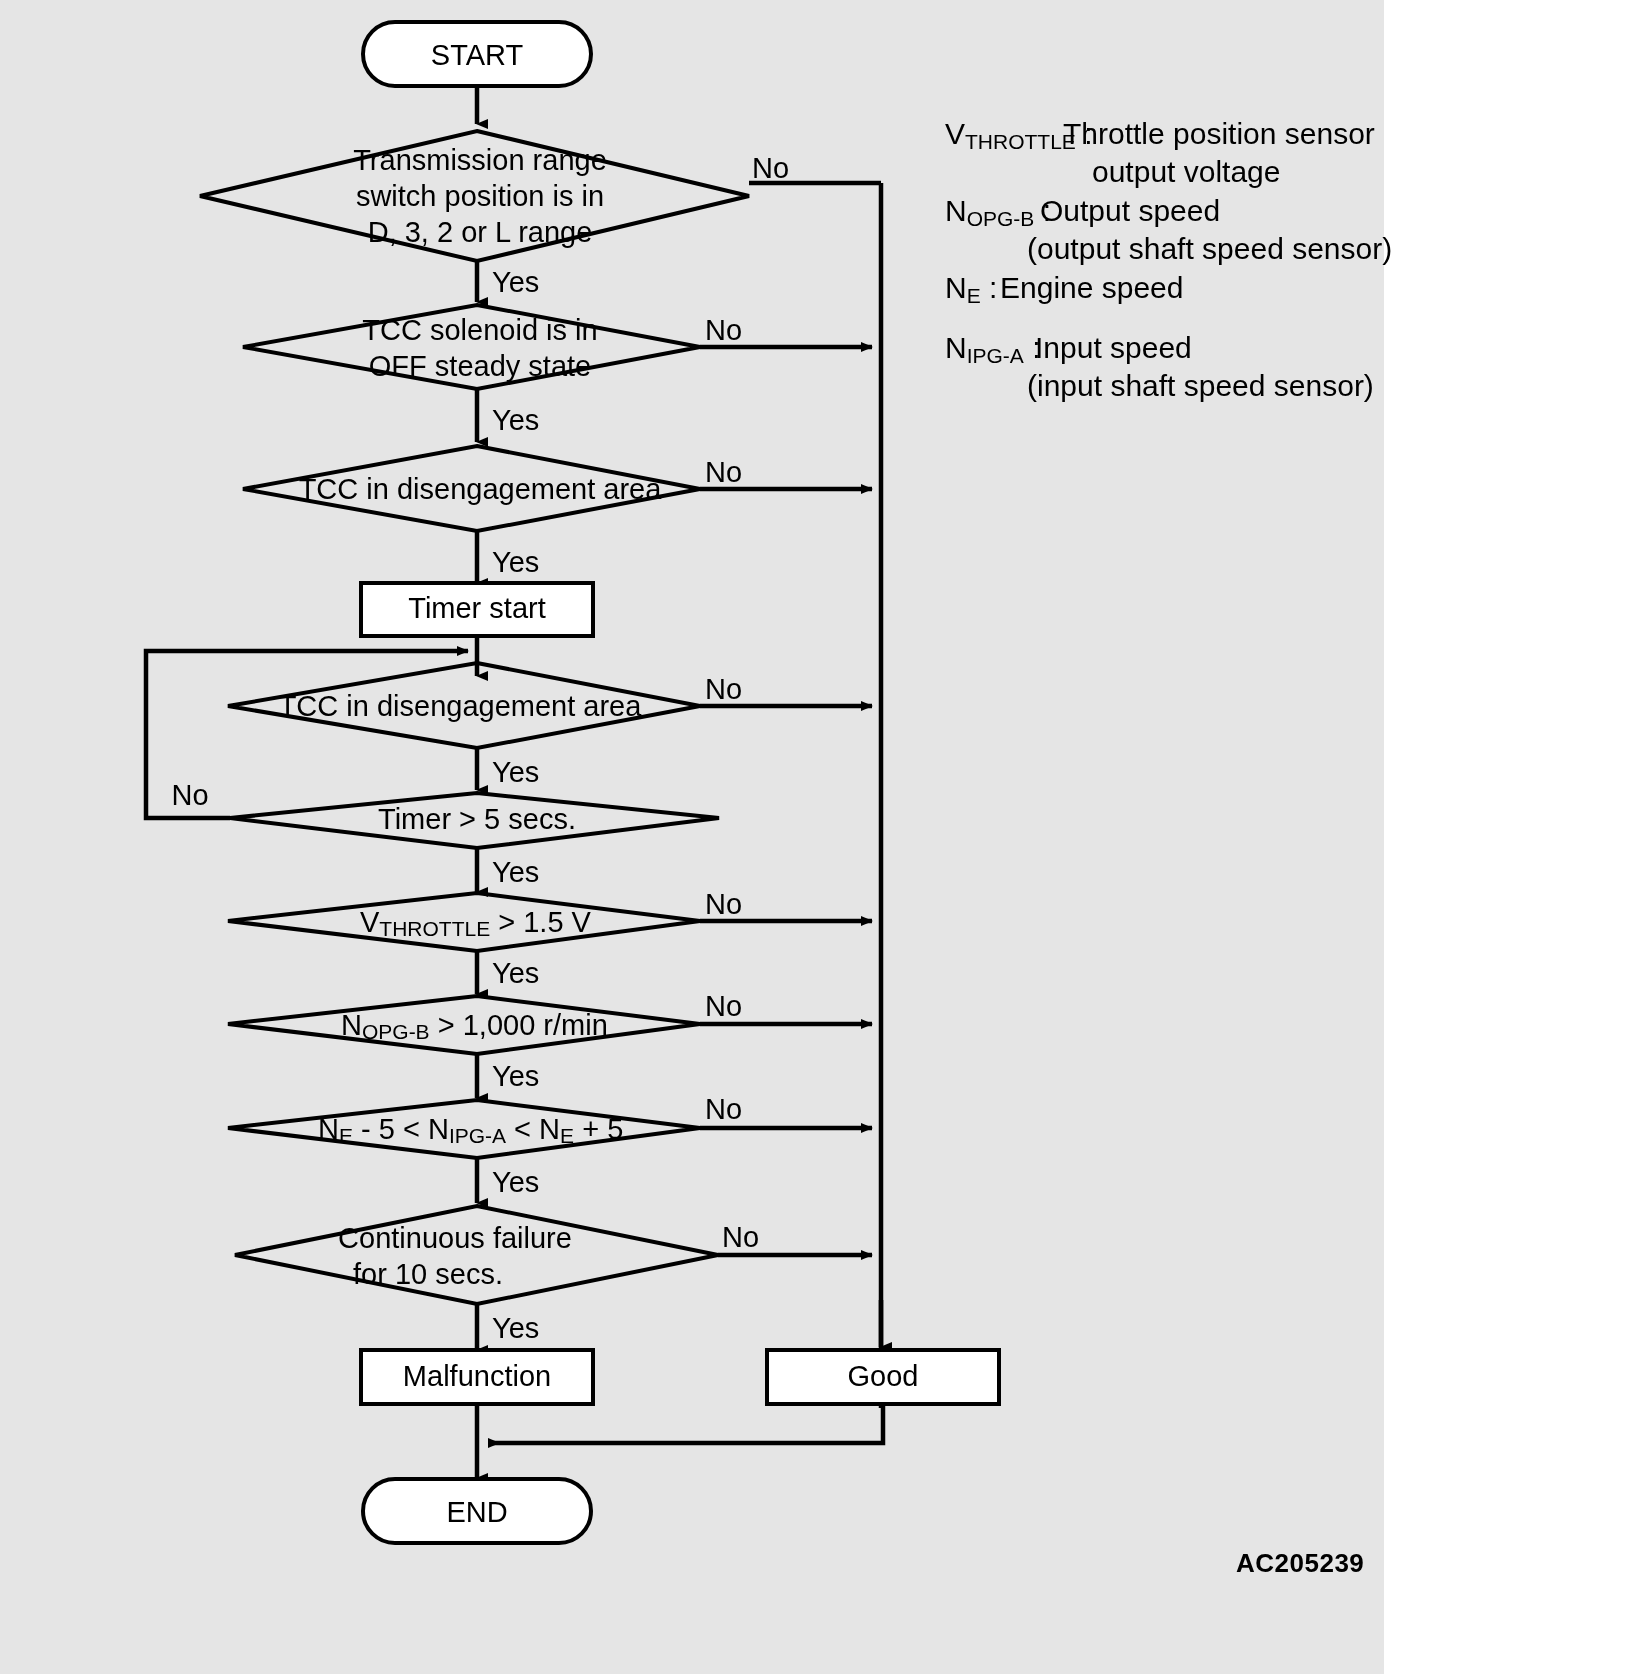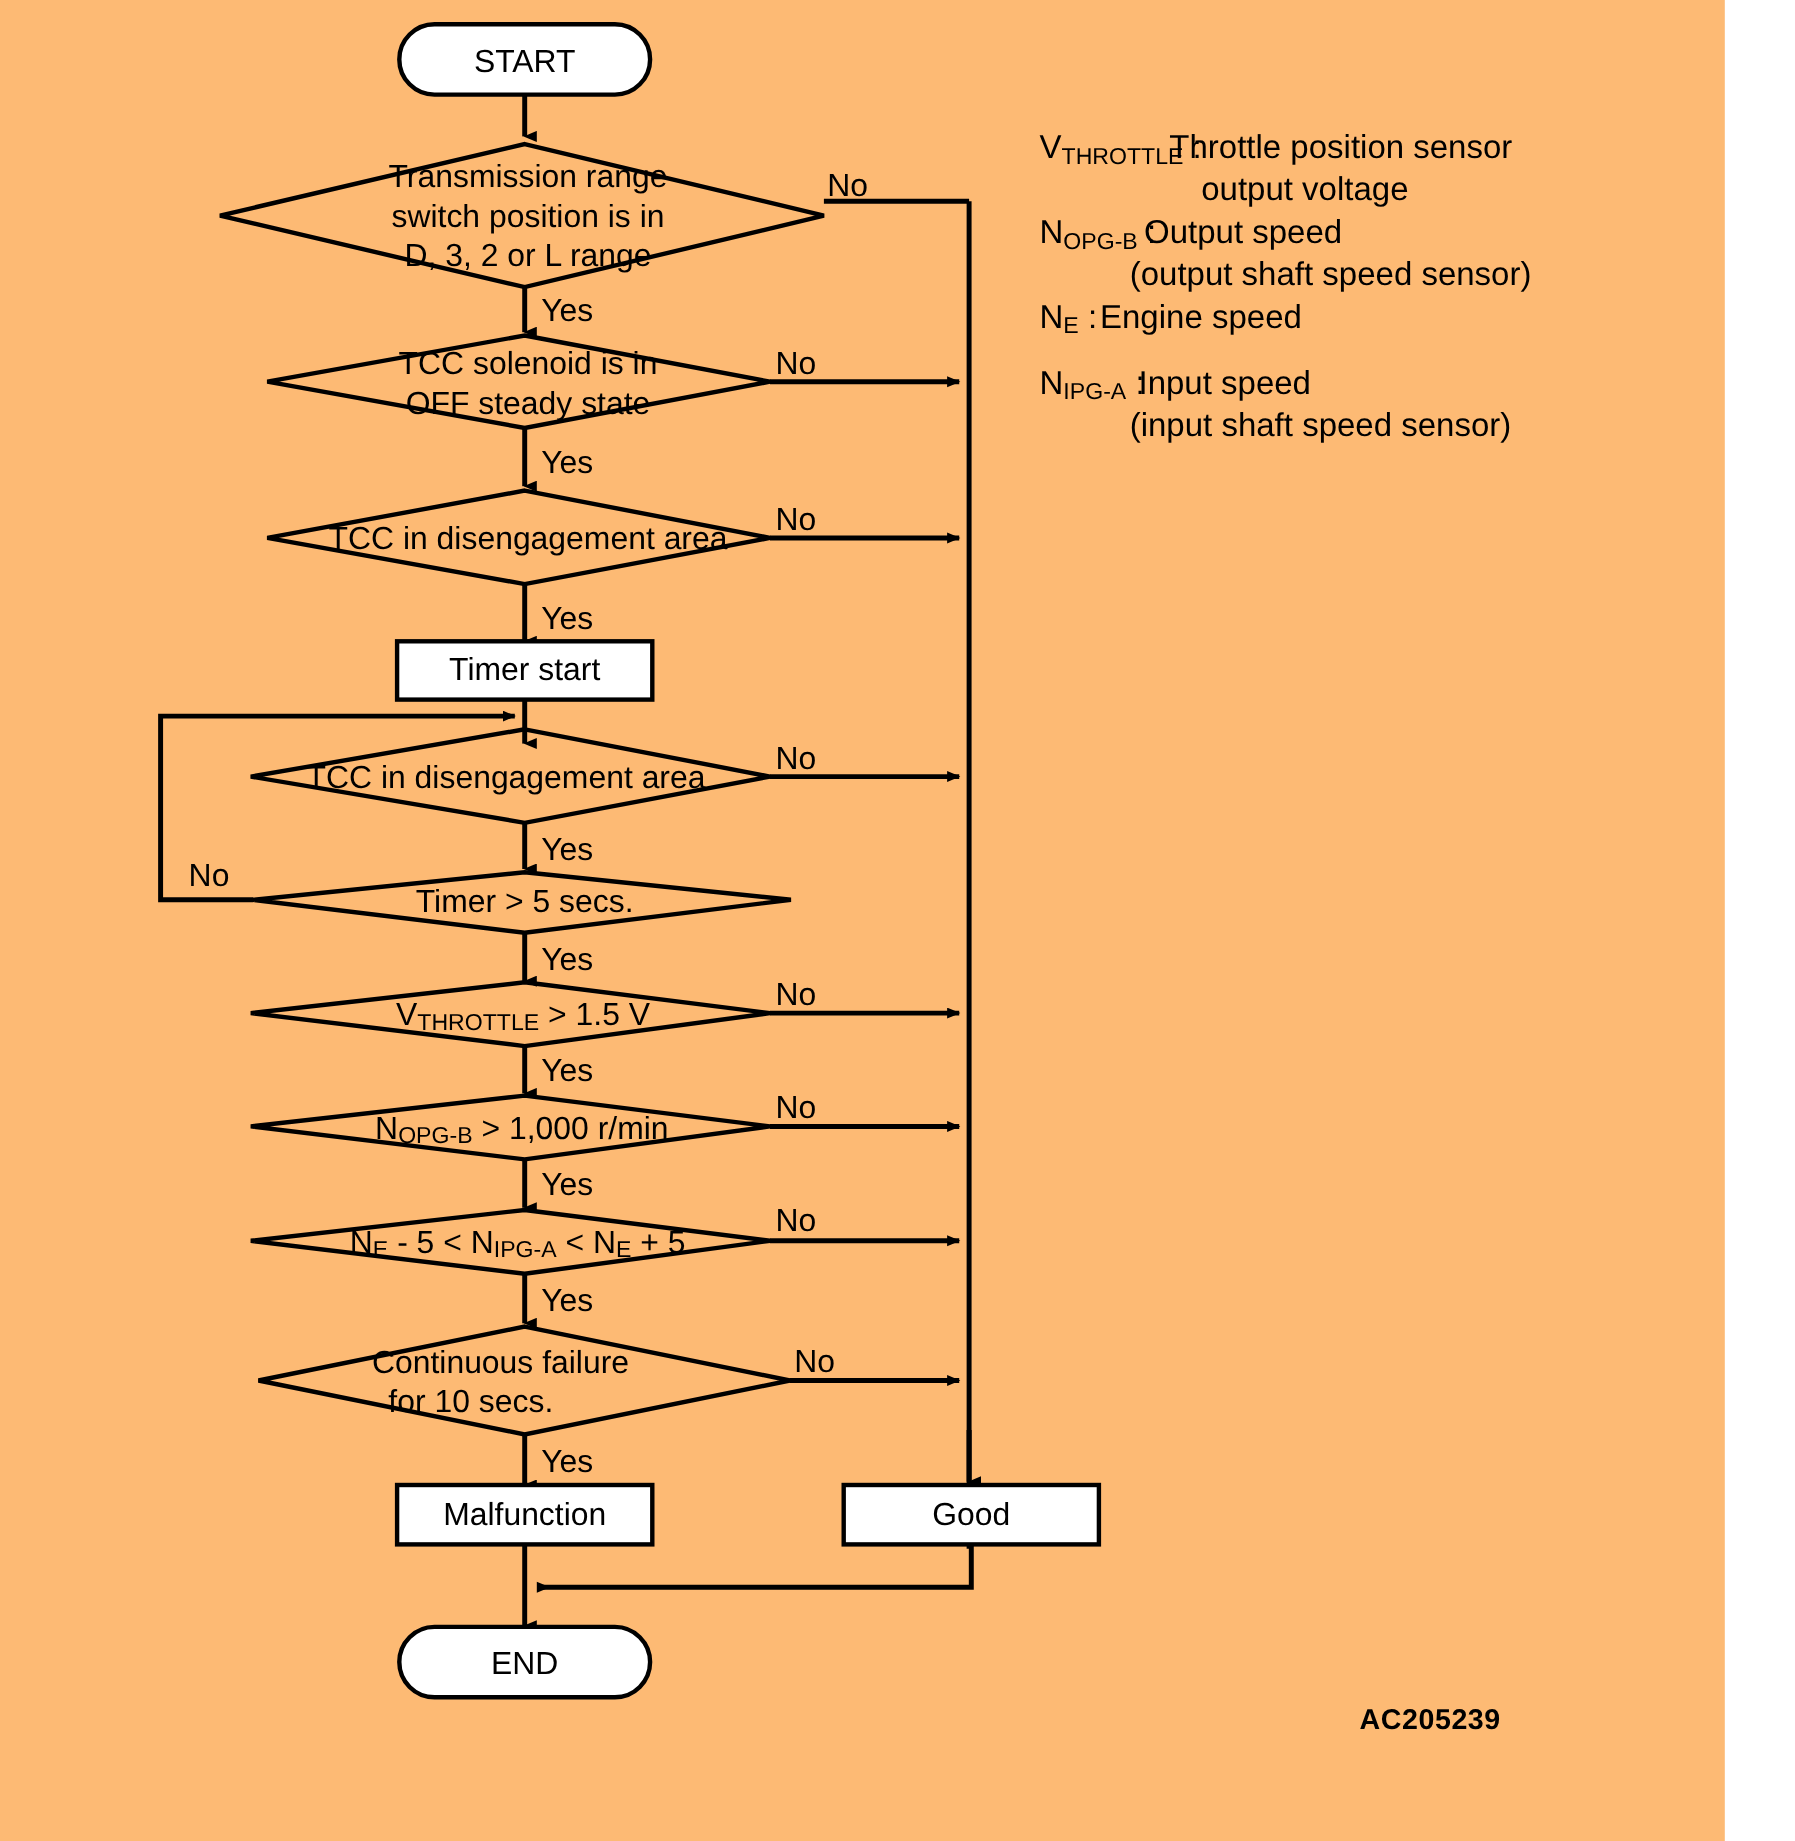--- a/index.html
+++ b/index.html
@@ -8,23 +8,23 @@
     background: #ffffff;
   }
   body {
     font-family: "Liberation Sans", sans-serif;
     width: 1632px;
     height: 1674px;
     overflow: hidden;
   }
   #diagram-root {
     position: relative;
-    width: 1568px;
+    width: 1384px;
     height: 1674px;
-    background: #fdba74;
+    background: #e5e5e5;
   }
   svg.flow {
     position: absolute;
     top: 0;
     left: 0;
     width: 1632px;
     height: 1674px;
   }
   .shape-line {
     fill: none;

